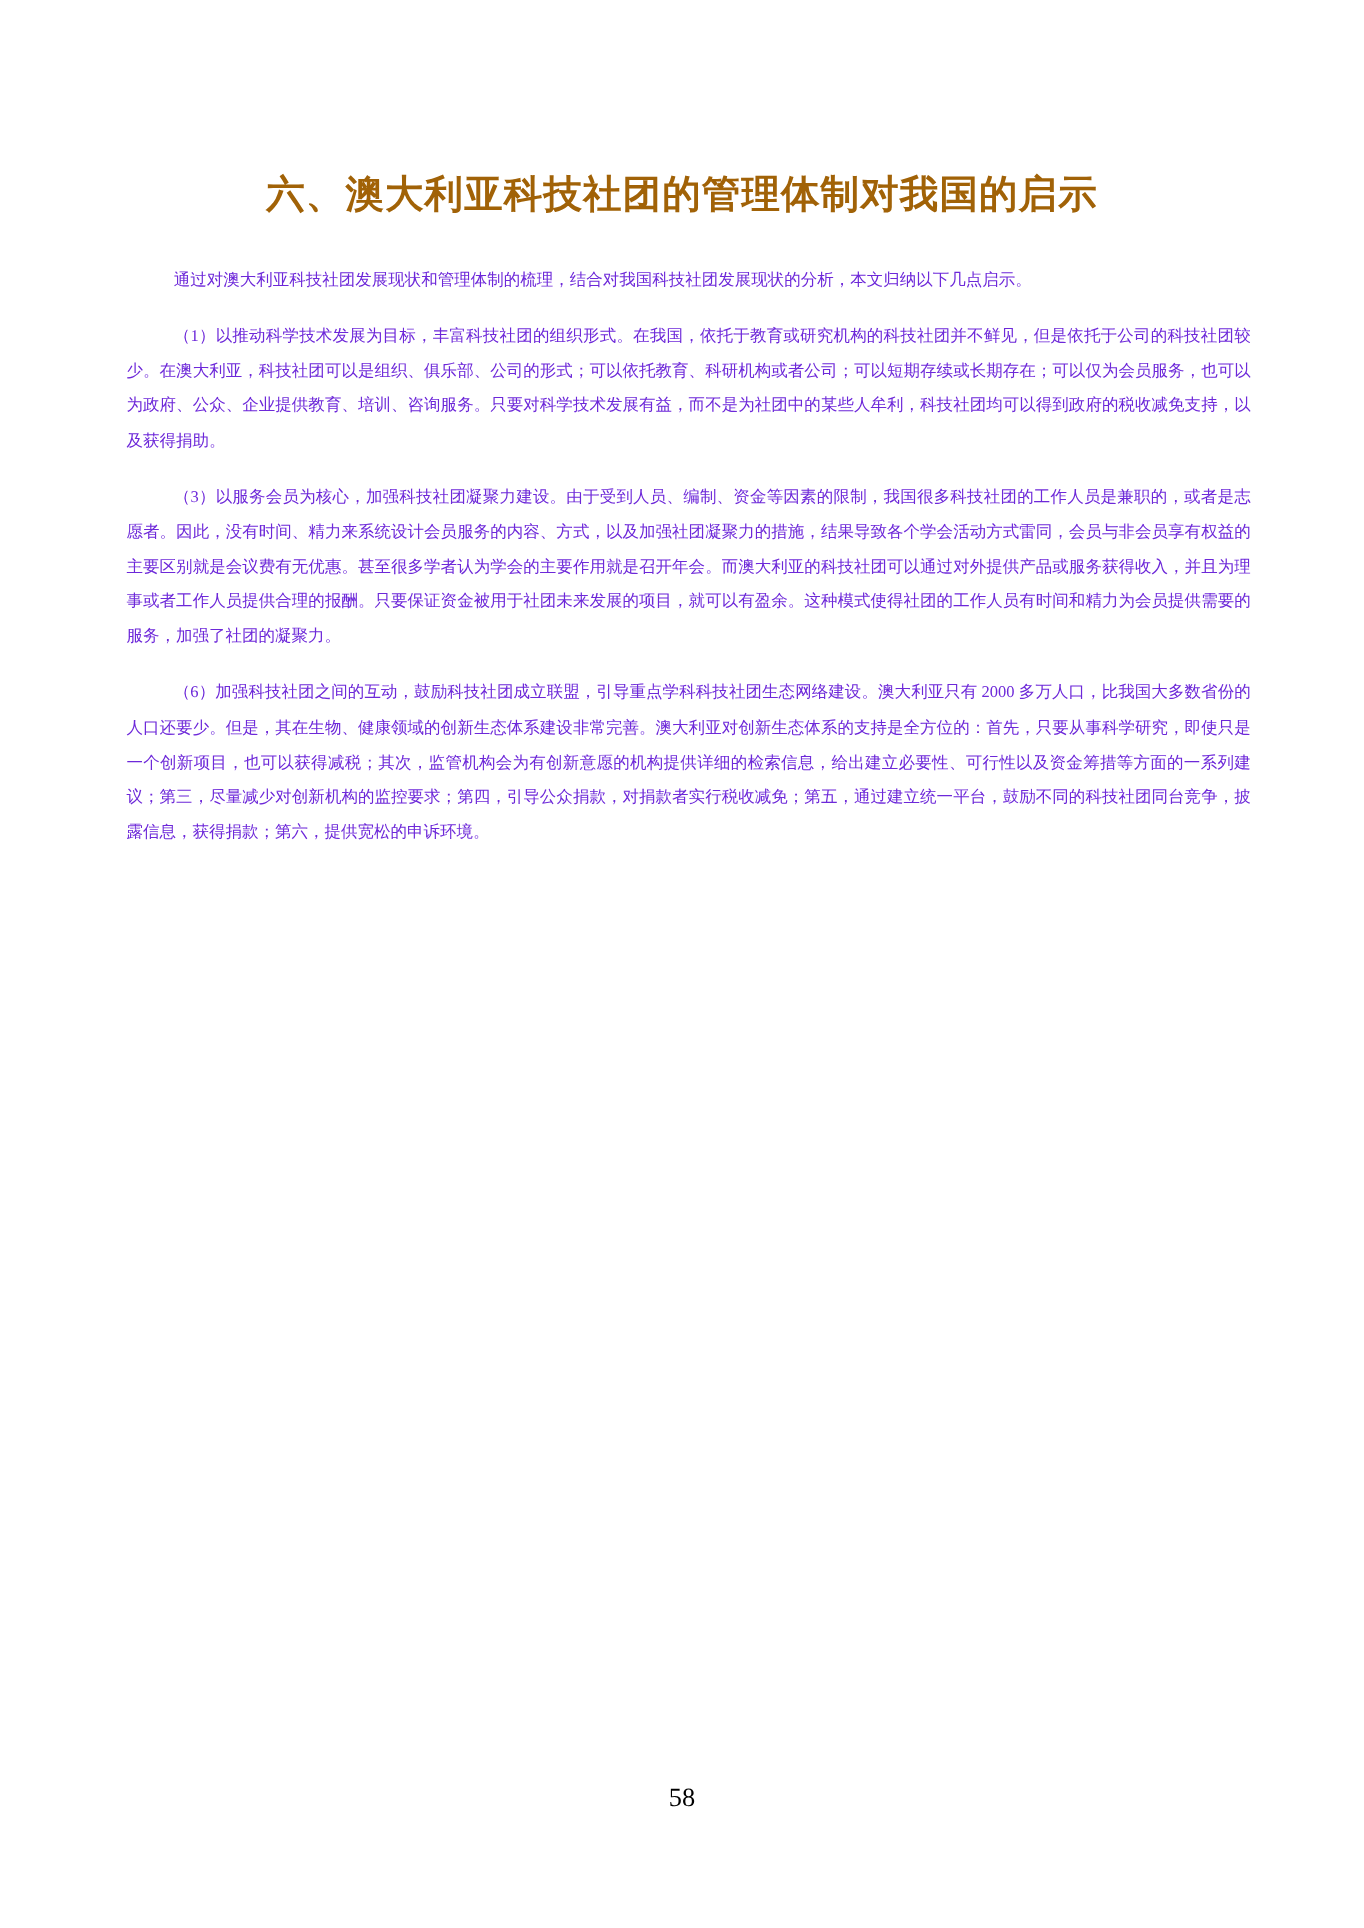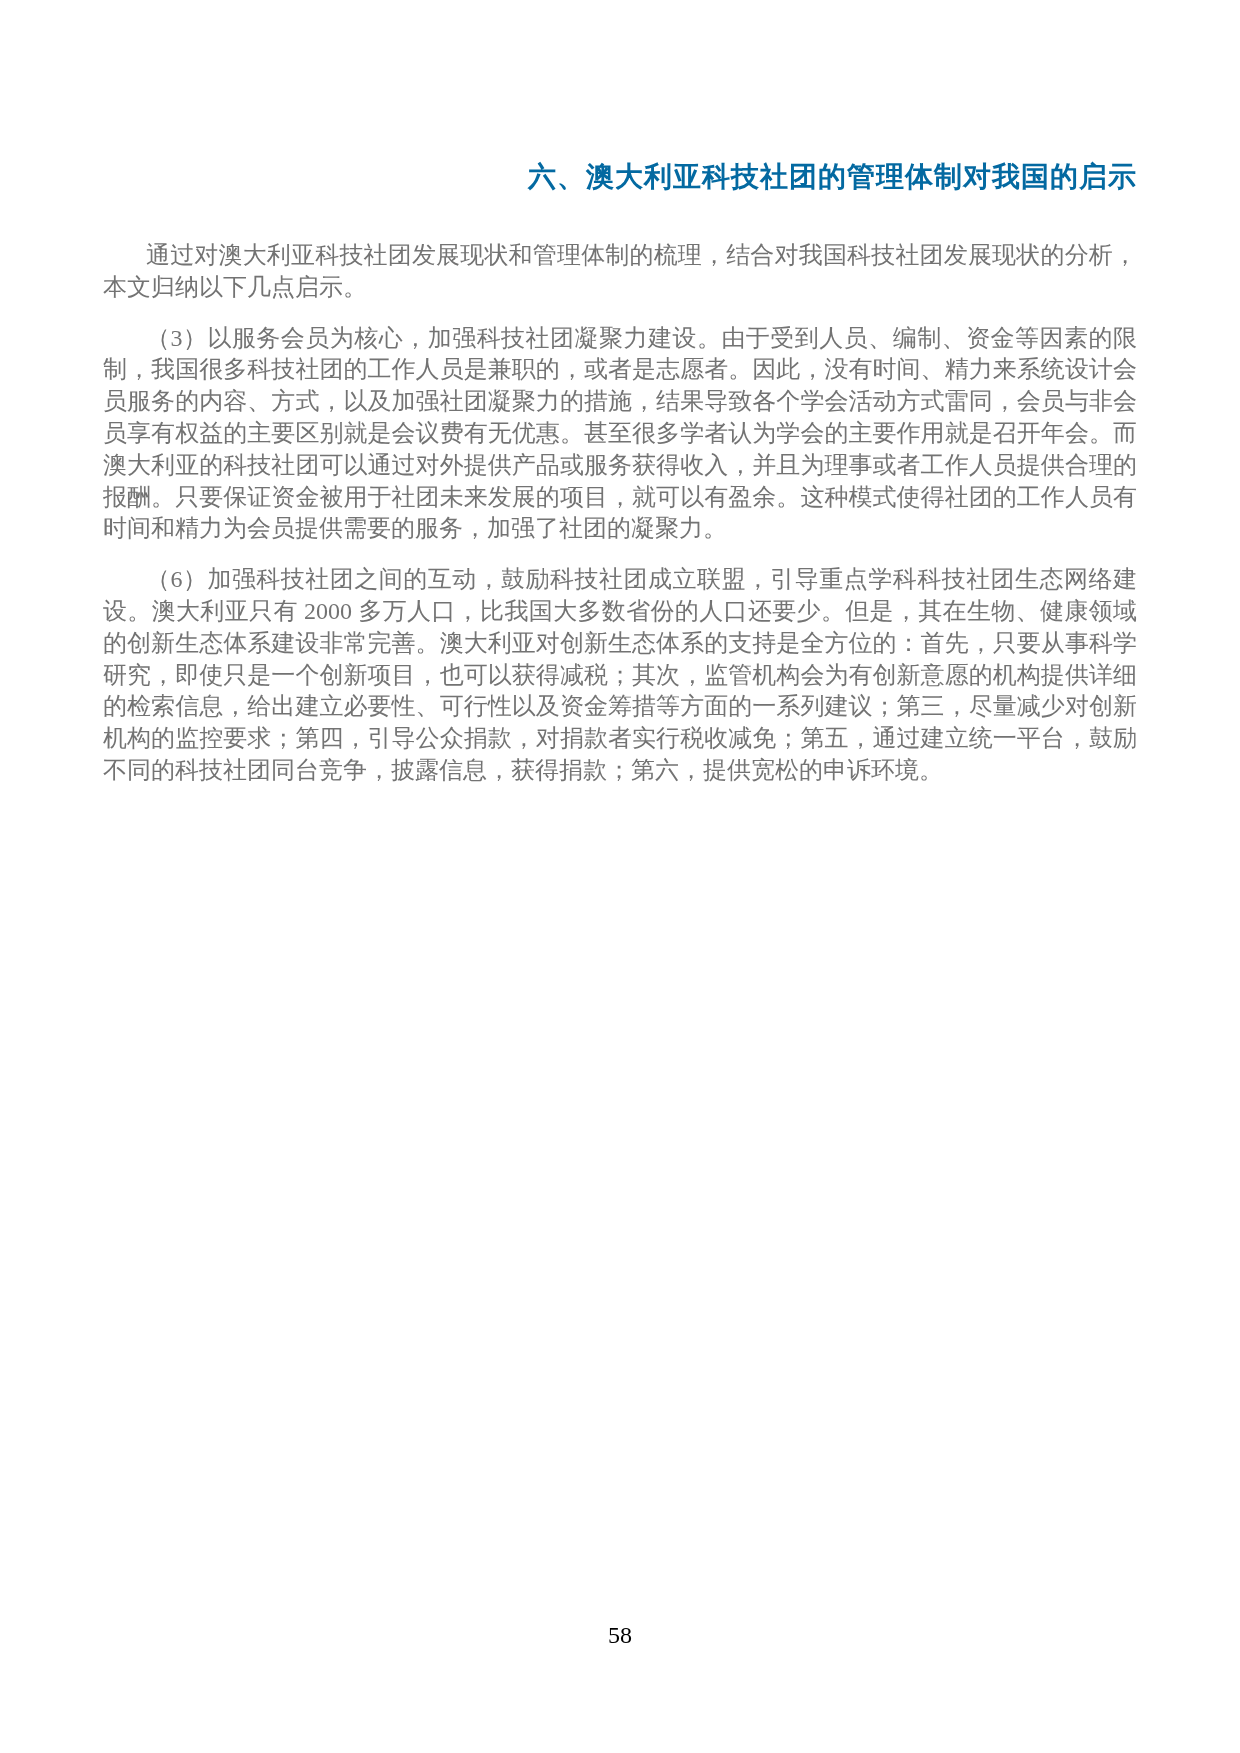--- a/index.html
+++ b/index.html
@@ -20,35 +20,35 @@
   }
   .content {
     position: absolute;
     left: 103px;
     top: 156px;
     width: 1034px;
   }
   .section-heading {
     font-family: "Liberation Sans", "DejaVu Sans", sans-serif;
     font-weight: 700;
-    font-size: 28px;
+    font-size: 35px;
     line-height: 42px;
     letter-spacing: 1px;
     margin: 0 0 42px 0;
-    color: #0369a1;
-    text-align: right;
+    color: #a16207;
+    text-align: center;
   }
   .body-paragraph {
-    font-size: 24px;
+    font-size: 15px;
     line-height: 31.8px;
     text-align: justify;
     text-justify: inter-ideograph;
     text-indent: 43px;           
-    margin: 0 0 19px 0;
-    color: #737373;
+    margin: 0 0 19px 12px;
+    color: #6d28d9;
     word-break: break-all;
   }
   .page-footer {
     position: absolute;
     left: 0;
     top: 1622px;
     width: 100%;
     text-align: center;
   }
   .page-number {
@@ -59,20 +59,21 @@
 </style>
 </head>
 <body>
 
 <div class="page">
   <div class="content">
     <h1 class="section-heading">六、澳大利亚科技社团的管理体制对我国的启示</h1>
 
     <p class="body-paragraph">通过对澳大利亚科技社团发展现状和管理体制的梳理，结合对我国科技社团发展现状的分析，本文归纳以下几点启示。</p>
 
+    <p class="body-paragraph">（1）以推动科学技术发展为目标，丰富科技社团的组织形式。在我国，依托于教育或研究机构的科技社团并不鲜见，但是依托于公司的科技社团较少。在澳大利亚，科技社团可以是组织、俱乐部、公司的形式；可以依托教育、科研机构或者公司；可以短期存续或长期存在；可以仅为会员服务，也可以为政府、公众、企业提供教育、培训、咨询服务。只要对科学技术发展有益，而不是为社团中的某些人牟利，科技社团均可以得到政府的税收减免支持，以及获得捐助。</p>
 
     <p class="body-paragraph">（3）以服务会员为核心，加强科技社团凝聚力建设。由于受到人员、编制、资金等因素的限制，我国很多科技社团的工作人员是兼职的，或者是志愿者。因此，没有时间、精力来系统设计会员服务的内容、方式，以及加强社团凝聚力的措施，结果导致各个学会活动方式雷同，会员与非会员享有权益的主要区别就是会议费有无优惠。甚至很多学者认为学会的主要作用就是召开年会。而澳大利亚的科技社团可以通过对外提供产品或服务获得收入，并且为理事或者工作人员提供合理的报酬。只要保证资金被用于社团未来发展的项目，就可以有盈余。这种模式使得社团的工作人员有时间和精力为会员提供需要的服务，加强了社团的凝聚力。</p>
 
 
     <p class="body-paragraph">（6）加强科技社团之间的互动，鼓励科技社团成立联盟，引导重点学科科技社团生态网络建设。澳大利亚只有 2000 多万人口，比我国大多数省份的人口还要少。但是，其在生物、健康领域的创新生态体系建设非常完善。澳大利亚对创新生态体系的支持是全方位的：首先，只要从事科学研究，即使只是一个创新项目，也可以获得减税；其次，监管机构会为有创新意愿的机构提供详细的检索信息，给出建立必要性、可行性以及资金筹措等方面的一系列建议；第三，尽量减少对创新机构的监控要求；第四，引导公众捐款，对捐款者实行税收减免；第五，通过建立统一平台，鼓励不同的科技社团同台竞争，披露信息，获得捐款；第六，提供宽松的申诉环境。</p>
   </div>
 
   <div class="page-footer">
     <span class="page-number">58</span>
   </div>

